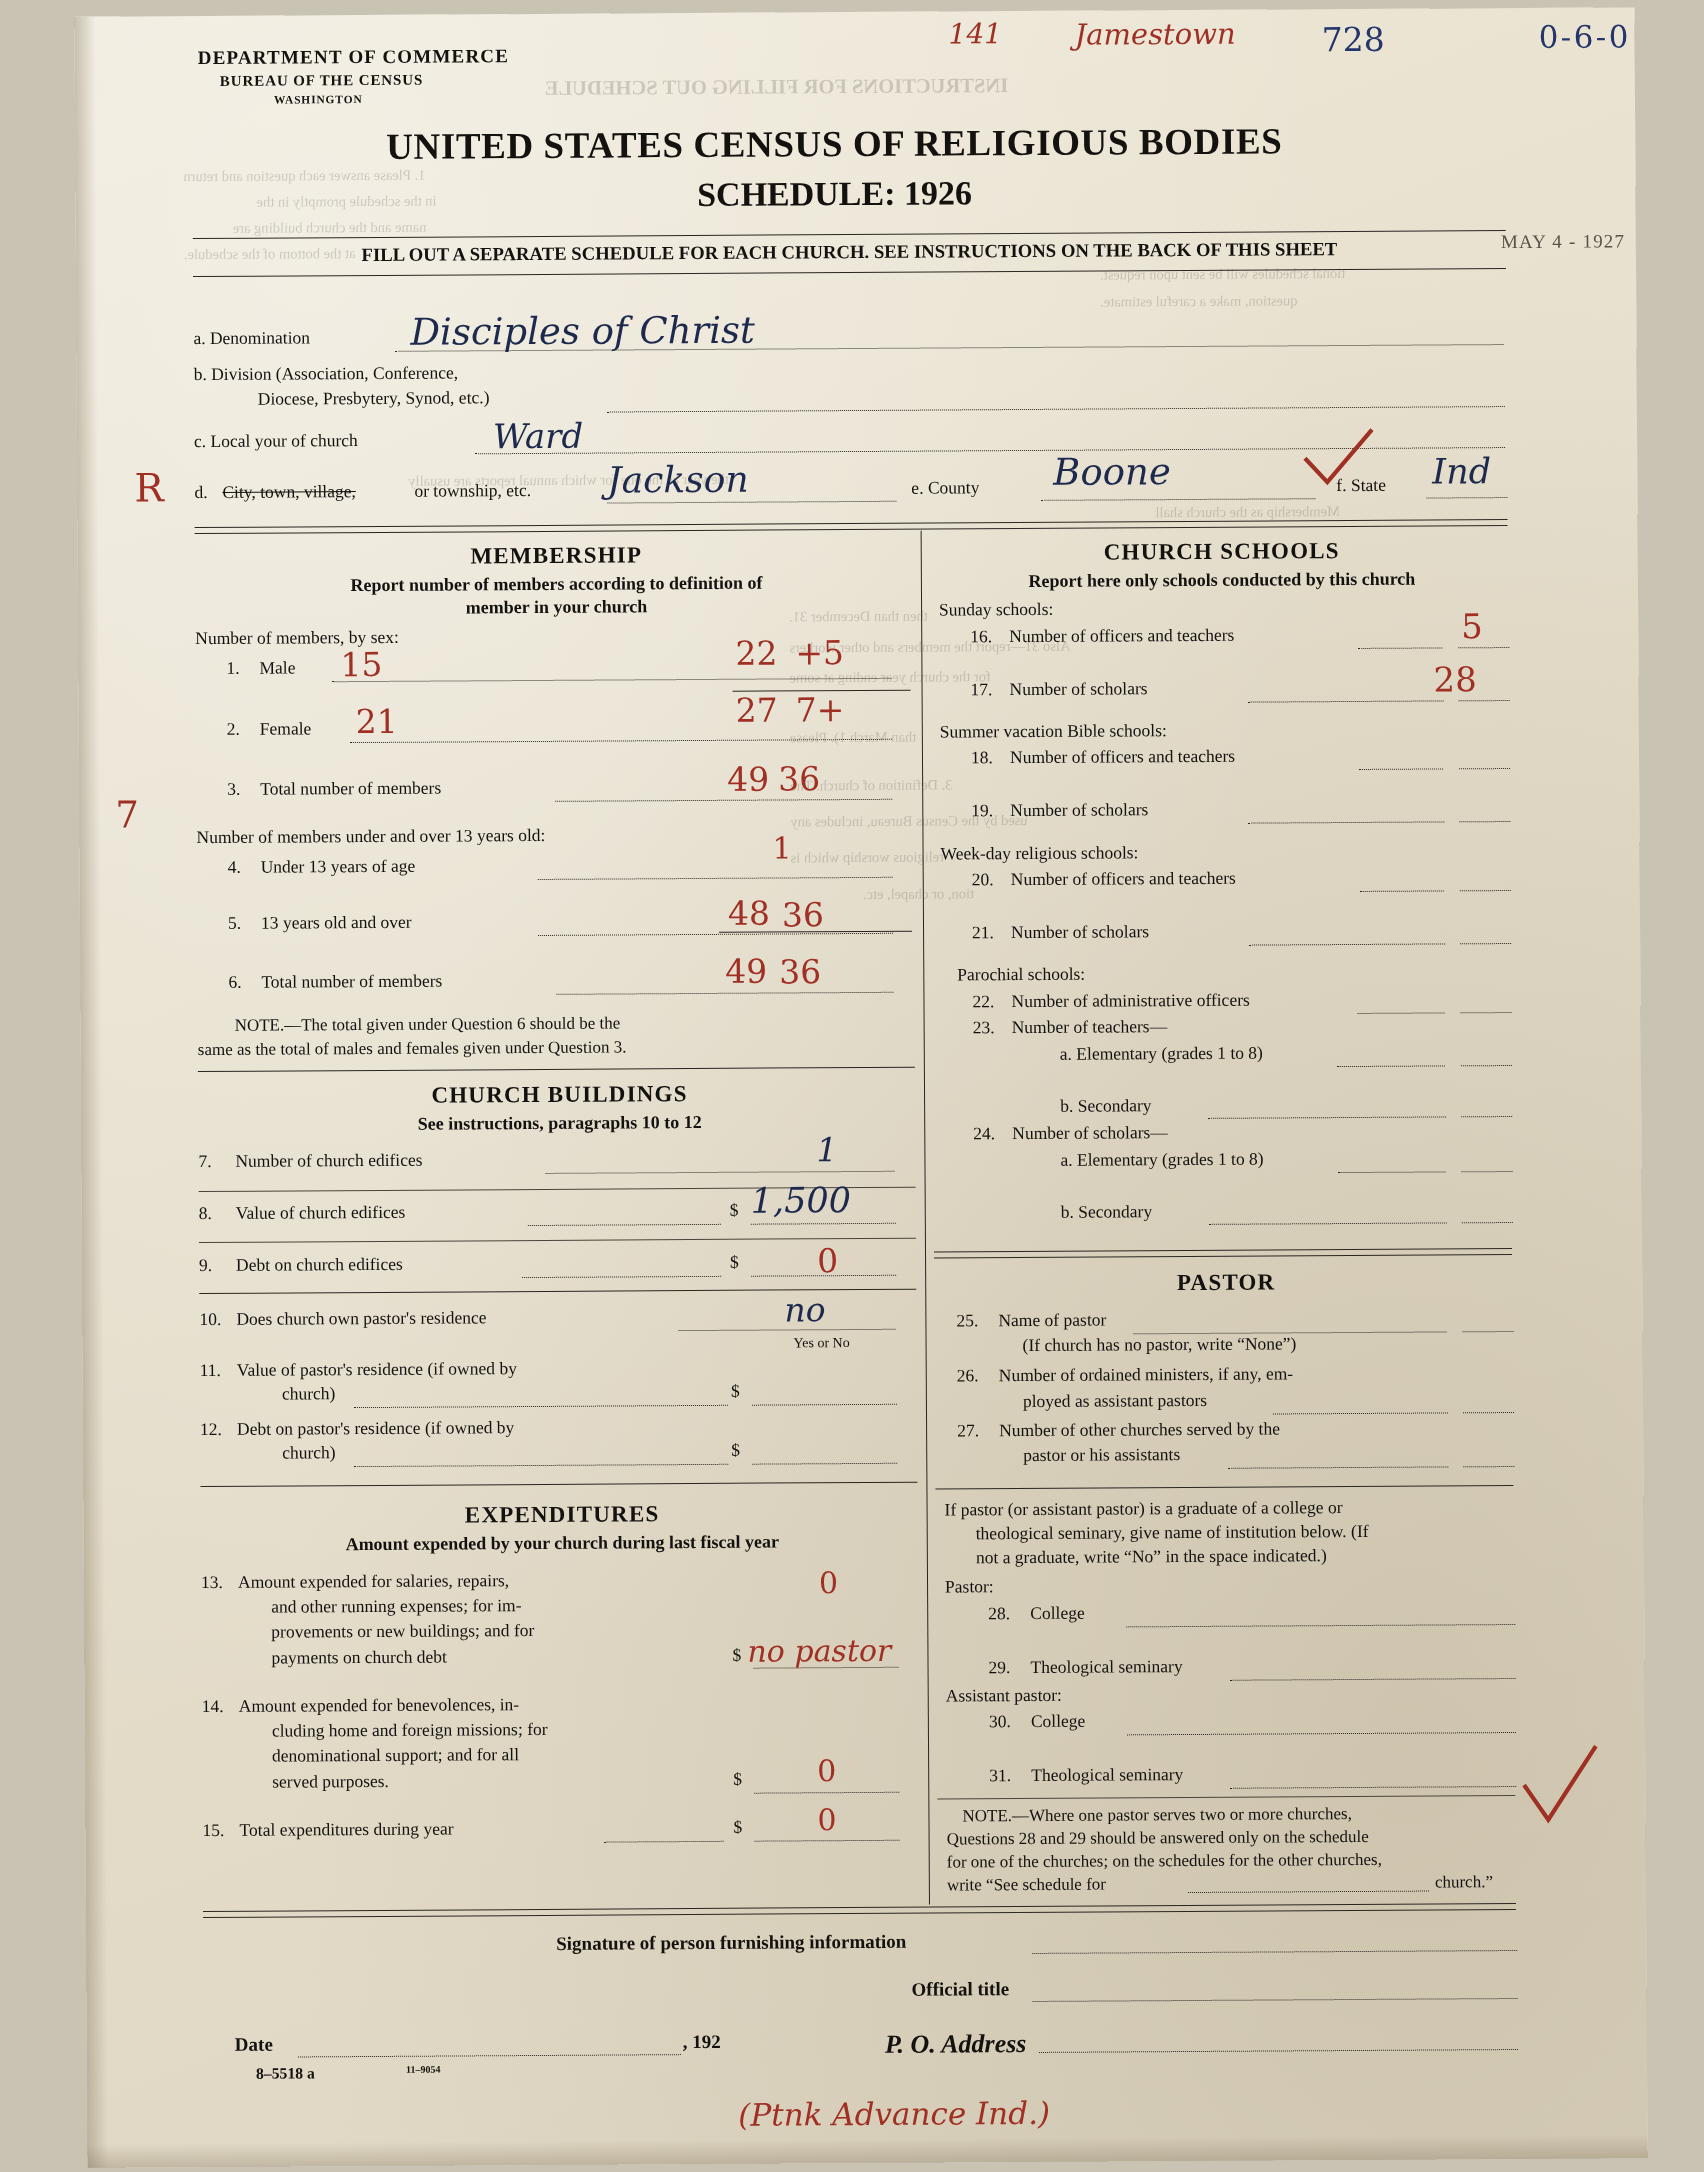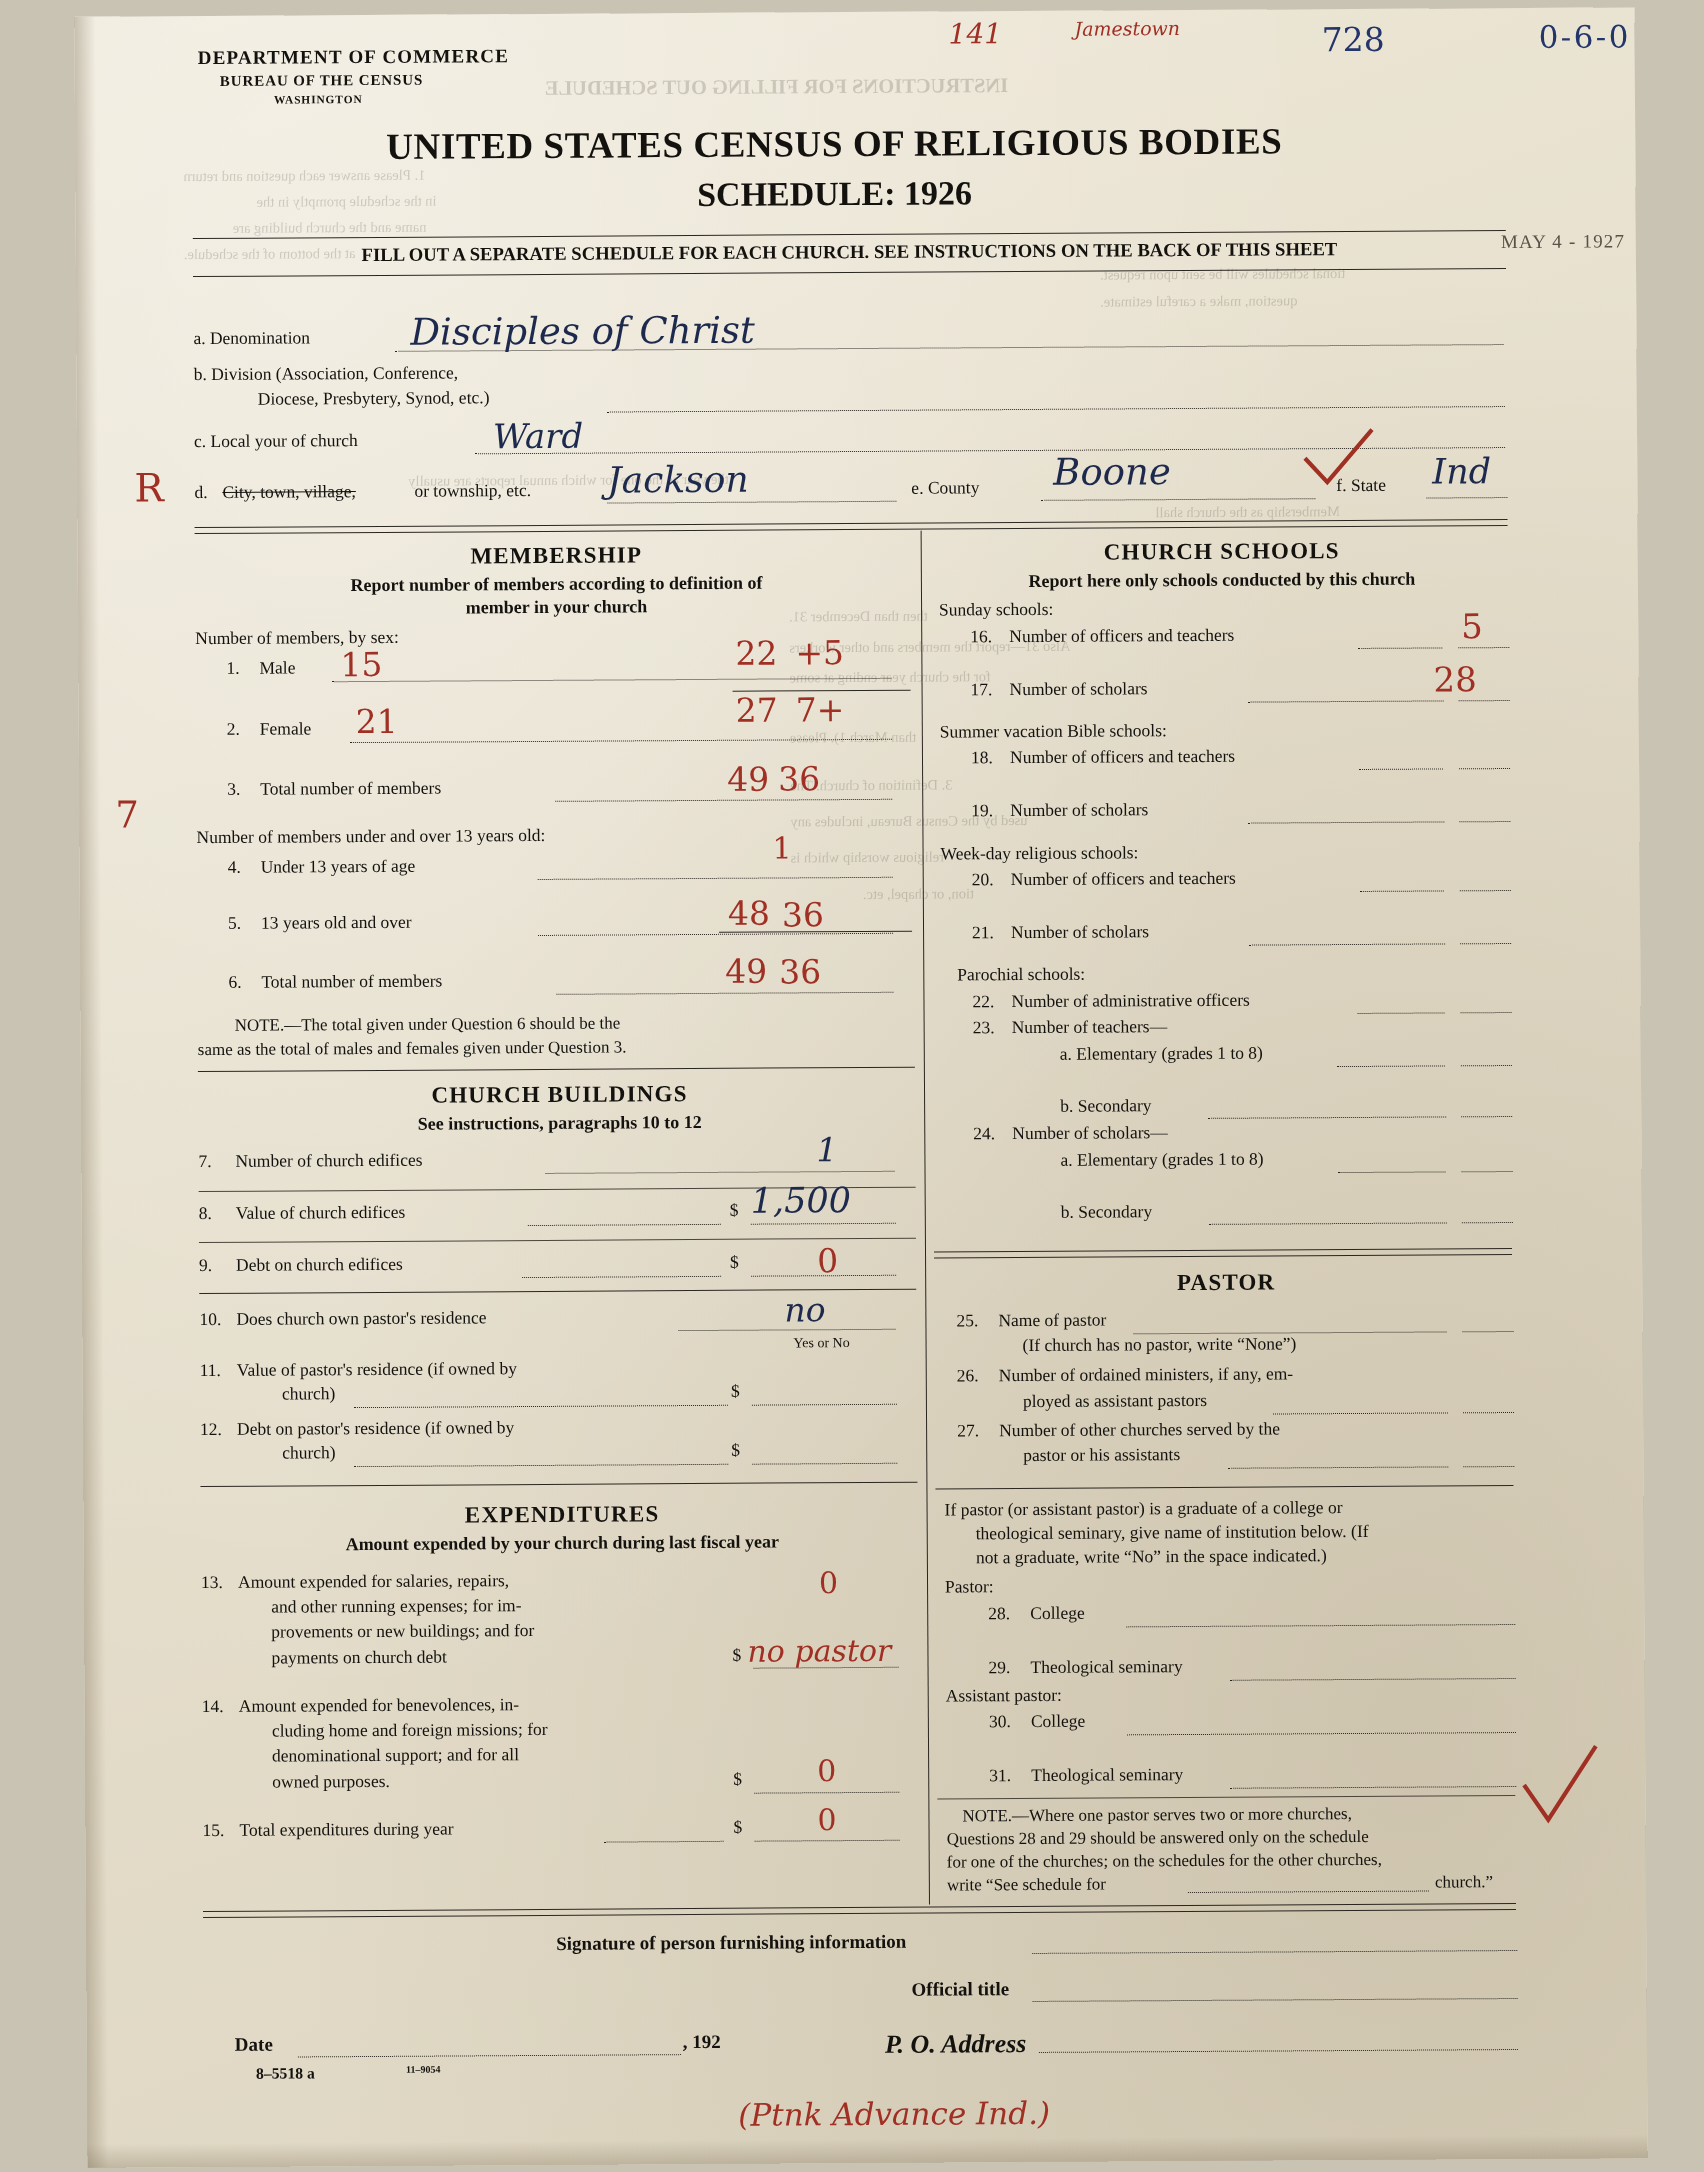--- a/index.html
+++ b/index.html
@@ -131,21 +131,21 @@
   <div class="t b" style="left:199px; top:78px; font-size:11.4px; letter-spacing:0.9px;">WASHINGTON</div>
 
   <div class="t b center" style="left:0; top:111px; width:1518px; font-size:37px; letter-spacing:0.6px;">UNITED STATES CENSUS OF RELIGIOUS BODIES</div>
   <div class="t b center" style="left:0; top:163px; width:1518px; font-size:34px;">SCHEDULE: 1926</div>
 
   <div class="rule" style="left:117px; top:222px; width:1313px;"></div>
   <div class="t b center" style="left:117px; top:230px; width:1313px; font-size:18.7px;">FILL OUT A SEPARATE SCHEDULE FOR EACH CHURCH.   SEE INSTRUCTIONS ON THE BACK OF THIS SHEET</div>
   <div class="rule" style="left:117px; top:260px; width:1313px;"></div>
 
   <div class="hw-red" style="left:874px; top:6px; font-size:28px;">141</div>
-  <div class="hw-red" style="left:1000px; top:7.2px; font-size:19px;">Jamestown</div>
+  <div class="hw-red" style="left:1000px; top:7.2px; font-size:29px;">Jamestown</div>
   <div class="hw-blue" style="left:1247px; top:11px; font-size:33px; font-style:normal;">728</div>
   <div class="hw-blue" style="left:1464px; top:11px; font-size:31px; font-style:normal; letter-spacing:2.4px;">0-6-0</div>
   <div class="hw-red" style="left:57px; top:449px; font-size:39px; font-style:normal;">R</div>
   <div class="hw-red" style="left:36px; top:777px; font-size:37px; font-style:normal;">7</div>
   <div class="t" style="left:1425px; top:223px; font-size:19px; color:#5a5248; letter-spacing:1.2px;">MAY 4 - 1927</div>
 
   <div class="t med" style="left:117px; top:313px;">a. Denomination</div>
   <div class="leader" style="left:319px; top:336px; width:1108px;"></div>
   <div class="hw" style="left:334px; top:296px; font-size:37px;">Disciples of Christ</div>
 
@@ -288,21 +288,21 @@
   <div class="t med" style="left:187px; top:1633px;">payments on church debt</div>
   <div class="t med" style="left:648px; top:1633px;">$</div>
   <div class="leader" style="left:669px; top:1655px; width:145px;"></div>
   <div class="hw-red" style="left:663px; top:1621px; font-size:30px;">no pastor</div>
   <div class="hw-red" style="left:735px; top:1553px; font-size:30px; font-style:normal;">0</div>
 
   <div class="t med" style="left:117px; top:1681px;">14.</div>
   <div class="t med" style="left:154px; top:1681px;">Amount expended for benevolences, in-</div>
   <div class="t med" style="left:187px; top:1706px;">cluding home and foreign missions; for</div>
   <div class="t med" style="left:187px; top:1731px;">denominational support; and for all</div>
-  <div class="t med" style="left:187px; top:1757px;">owned purposes.</div>
+  <div class="t med" style="left:187px; top:1757px;">served purposes.</div>
   <div class="t med" style="left:648px; top:1757px;">$</div>
   <div class="leader" style="left:669px; top:1780px; width:145px;"></div>
   <div class="hw-red" style="left:732px; top:1741px; font-size:30px; font-style:normal;">0</div>
 
   <div class="t med" style="left:117px; top:1805px;">15.</div>
   <div class="t med" style="left:154px; top:1805px;">Total expenditures during year</div>
   <div class="leader" style="left:518px; top:1828px; width:120px;"></div>
   <div class="t med" style="left:648px; top:1805px;">$</div>
   <div class="leader" style="left:669px; top:1828px; width:145px;"></div>
   <div class="hw-red" style="left:732px; top:1790px; font-size:30px; font-style:normal;">0</div>

